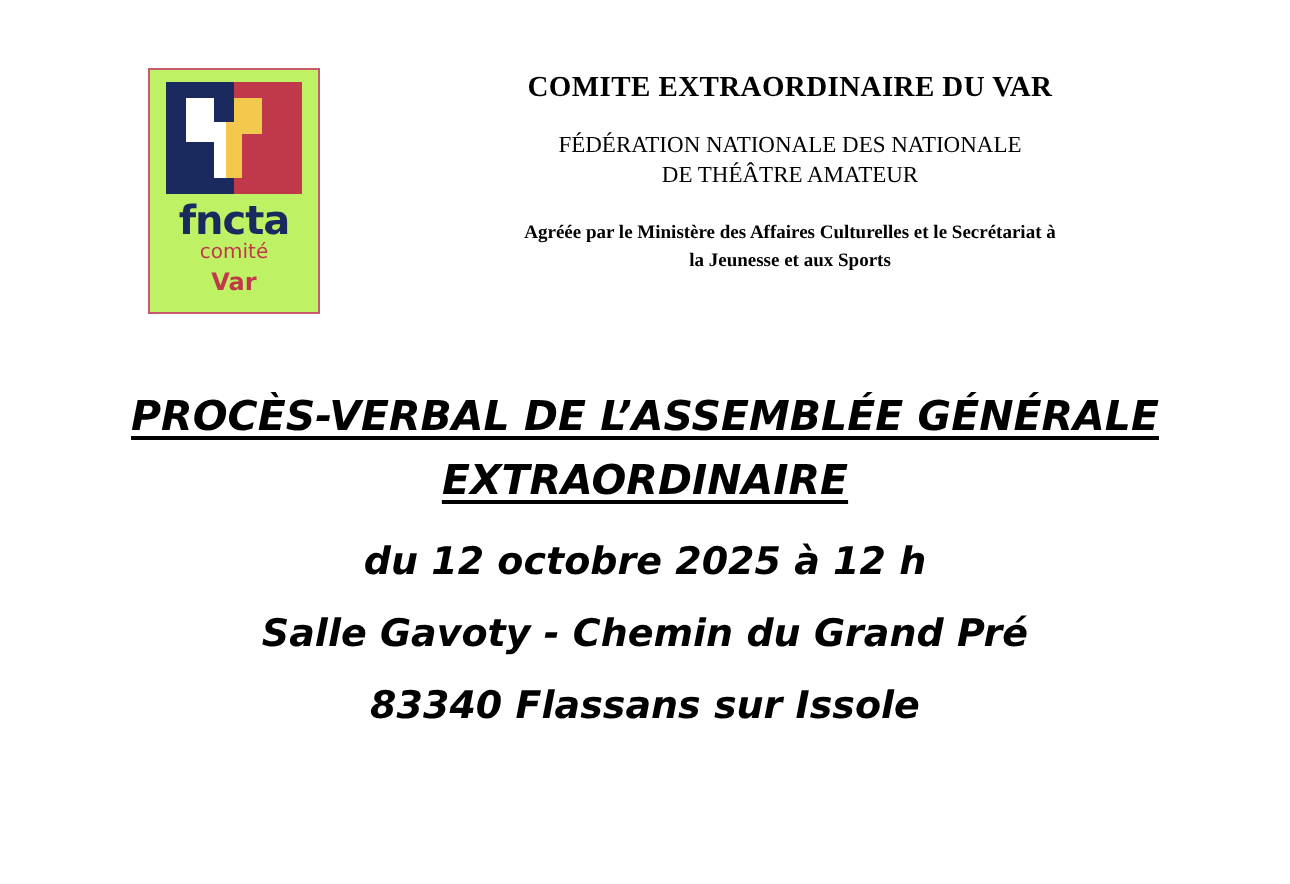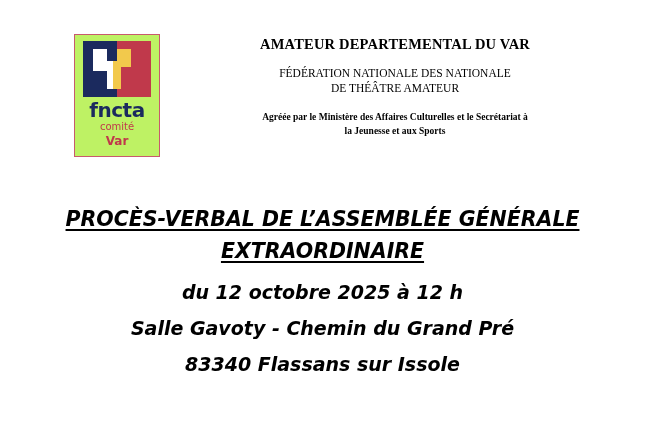--- a/index.html
+++ b/index.html
@@ -102,21 +102,21 @@
     font-family: "Liberation Serif", serif;
     font-weight: bold;
     font-size: 9.5px;
     line-height: 14px;
     margin: 14px 0 0 0;
   }
 
   
   .doc-body {
     position: absolute;
-    top: 203px;
+    top: 192px;
     left: 0;
     width: 645px;
     text-align: center;
   }
   .pv-title {
     font-family: "DejaVu Sans", sans-serif;
     font-weight: bold;
     font-style: italic;
     font-size: 20.5px;
     line-height: 32px;
@@ -149,21 +149,21 @@
         <path d="M10 8 L24 8 L24 20 L34 20 L34 8 L48 8 L48 26 L38 26 L38 48 L24 48 L24 30 L10 30 Z" fill="#ffffff"></path>
         <path d="M34 20 L34 8 L48 8 L48 26 L38 26 L38 48 L30 48 L30 20 Z" fill="#f2c94c"></path>
       </svg>
     </div>
     <div class="logo-word">fncta</div>
     <div class="logo-sub1">comité</div>
     <div class="logo-sub2">Var</div>
   </div>
 
   <div class="head-text">
-    <p class="head-title">AMATEUR DEPARTEMENTAL DU VAR</p>
+    <p class="head-title">COMITE EXTRAORDINAIRE DU VAR</p>
     <p class="head-line">FÉDÉRATION NATIONALE DES NATIONALE</p>
     <p class="head-line" style="margin-top:0">DE THÉÂTRE AMATEUR</p>
     <p class="head-small">Agréée par le Ministère des Affaires Culturelles et le Secrétariat à</p>
     <p class="head-small" style="margin-top:0">la Jeunesse et aux Sports</p>
   </div>
 </div>
 
 <div class="doc-body">
   <p class="pv-title">PROCÈS-VERBAL DE L’ASSEMBLÉE GÉNÉRALE</p>
   <p class="pv-title">EXTRAORDINAIRE</p>

